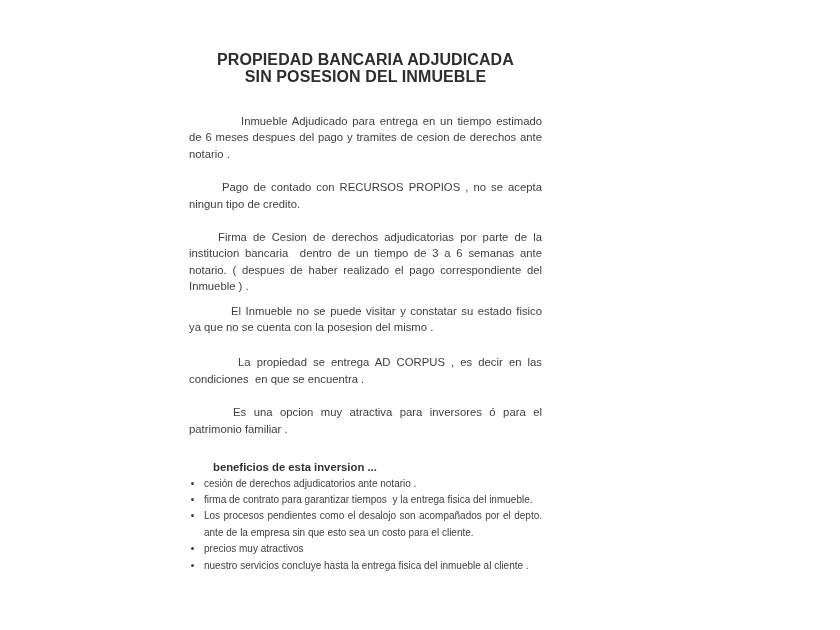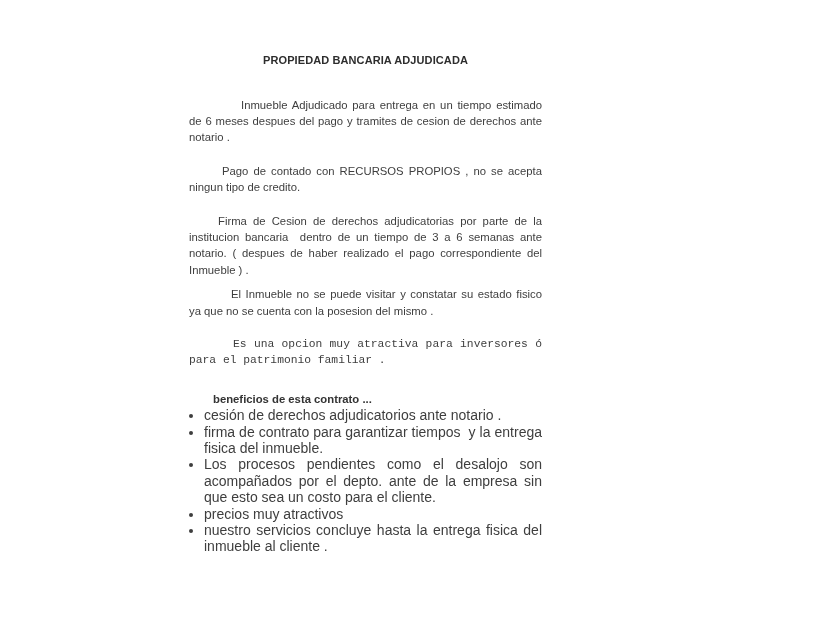--- a/index.html
+++ b/index.html
@@ -16,83 +16,85 @@
     font-family: "Liberation Sans", sans-serif;
   }
   .content {
     position: absolute;
     left: 189px;
     top: 52px;
     width: 353px;
   }
   .title {
     margin: 0;
-    font-size: 11px;
+    font-size: 16px;
     line-height: 16.5px;
     font-weight: 700;
     text-align: center;
     color: #2d2d2d;
     letter-spacing: 0.1px;
   }
   .title-line { display: block; }
   .para {
     margin: 17px 0 0 0;
     font-size: 11.3px;
     line-height: 16.4px;
     text-align: justify;
     color: #3e3e3e;
     hyphens: none;
   }
   .p1 { margin-top: 28px; text-indent: 52px; }
   .p2 { text-indent: 33px; }
   .p3 { text-indent: 29px; }
   .p4 { margin-top: 8px; text-indent: 42px; }
   .p5 { margin-top: 19px; text-indent: 49px; }
-  .p6 { text-indent: 44px; font-family: Liberation Mono, monospace; }
+  .p6 { text-indent: 44px; }
   .benefits-heading {
     margin: 22px 0 0 24px;
     font-size: 11.3px;
     line-height: 16.4px;
     font-weight: 700;
     color: #333333;
   }
   .benefits-list {
     margin: 0;
     padding: 0 0 0 15px;
     list-style: disc outside;
   }
   .benefits-list li {
-    font-size: 14px;
+    font-size: 10px;
     line-height: 16.4px;
     text-align: justify;
     color: #3e3e3e;
   }
 </style>
 </head>
 <body>
 
 <div class="page">
   <div class="content">
 
     <h1 class="title">
       <span class="title-line">PROPIEDAD BANCARIA ADJUDICADA</span>
+      <span class="title-line">SIN POSESION DEL INMUEBLE</span>
     </h1>
 
     <p class="para p1">Inmueble Adjudicado para entrega en un tiempo estimado de 6 meses despues del pago y tramites de cesion de derechos ante notario .</p>
 
     <p class="para p2">Pago de contado con RECURSOS PROPIOS , no se acepta ningun tipo de credito.</p>
 
     <p class="para p3">Firma de Cesion de derechos adjudicatorias por parte de la institucion bancaria&nbsp; dentro de un tiempo de 3 a 6 semanas ante notario. ( despues de haber realizado el pago correspondiente del Inmueble ) .</p>
 
     <p class="para p4">El Inmueble no se puede visitar y constatar su estado fisico ya que no se cuenta con la posesion del mismo .</p>
 
+    <p class="para p5">La propiedad se entrega AD CORPUS , es decir en las condiciones&nbsp; en que se encuentra .</p>
 
     <p class="para p6">Es una opcion muy atractiva para inversores ó para el patrimonio familiar .</p>
 
-    <h2 class="benefits-heading">beneficios de esta contrato ...</h2>
+    <h2 class="benefits-heading">beneficios de esta inversion ...</h2>
 
     <ul class="benefits-list">
       <li>cesión de derechos adjudicatorios ante notario .</li>
       <li>firma de contrato para garantizar tiempos&nbsp; y la entrega fisica del inmueble.</li>
       <li>Los procesos pendientes como el desalojo son acompañados por el depto. ante de la empresa sin que esto sea un costo para el cliente.</li>
       <li>precios muy atractivos</li>
       <li>nuestro servicios concluye hasta la entrega fisica del inmueble al cliente .</li>
     </ul>
 
   </div>

